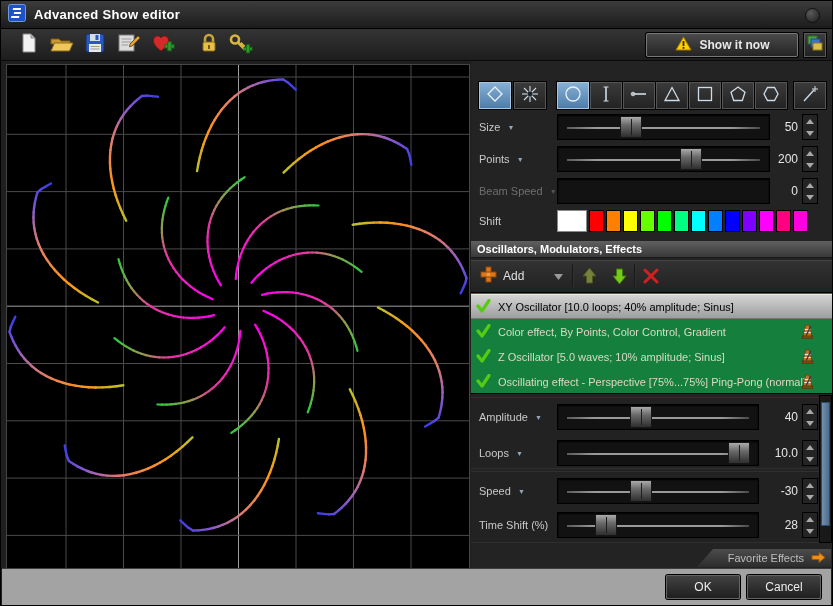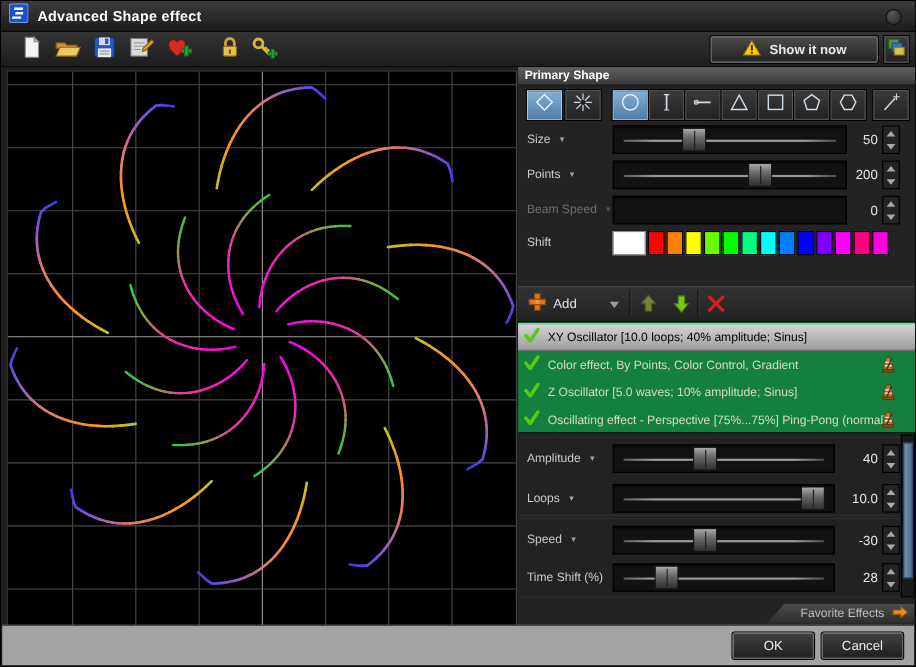--- a/index.html
+++ b/index.html
@@ -82,21 +82,21 @@
 </head>
 <body>
 
 <div class="window">
 
   <div class="titlebar">
     <span><svg width="18" height="18">
           <rect x="0.5" y="0.5" width="17" height="17" rx="2" fill="#1d52c8" stroke="#6f9ae0"></rect>
           <path d="M4 5h8M6 9h7M4 13h8" stroke="#fff" stroke-width="2.2" transform="skewX(-12)" transform-origin="9 9"></path>
         </svg></span>
-    <span class="title">Advanced Shape effect</span>
+    <span class="title">Advanced Show editor</span>
     <span class="menu-circle"></span>
   </div>
 
   <div class="toolbar">
     <div id="tb-icons">
         <div class="tb-btn" style="left: 14px;">
           <span><svg width="22" height="22">
               <path d="M5 2 h8 l4 4 v14 H5 Z" fill="#f2f2f2" stroke="#8a8a8a"></path>
               <path d="M13 2 l4 4 h-4 Z" fill="#bfbfbf" stroke="#8a8a8a"></path>
             </svg></span>
@@ -701,21 +701,20 @@
         <line x1="123.51648997944538" y1="41.08576470883506" x2="127.13651006583805" y2="37.50244432600513" stroke="rgb(126,85,208)" stroke-width="2.4" stroke-linecap="round"></line>
         <line x1="127.13651006583805" y1="37.50244432600513" x2="130.9408518533976" y2="34.147366364162764" stroke="rgb(114,81,213)" stroke-width="2.4" stroke-linecap="round"></line>
         <line x1="130.9408518533976" y1="34.147366364162764" x2="134.90394235417202" y2="30.99827840816758" stroke="rgb(102,76,217)" stroke-width="2.4" stroke-linecap="round"></line>
         <line x1="134.90394235417202" y1="30.99827840816758" x2="140.12010729747365" y2="30.606279840682078" stroke="rgb(90,72,221)" stroke-width="2.4" stroke-linecap="round"></line>
         <line x1="140.12010729747365" y1="30.606279840682078" x2="145.62735852723193" y2="31.121446589626316" stroke="rgb(78,67,226)" stroke-width="2.4" stroke-linecap="round"></line>
         <line x1="145.62735852723193" y1="31.121446589626316" x2="151.08394725139794" y2="31.81156489112405" stroke="rgb(66,62,230)" stroke-width="2.4" stroke-linecap="round"></line>
       </svg>
   </div>
 
   <div class="rpanel">
-    <div class="sec-h" style="top:0">Primary Shape</div>
     <div class="shape-row" id="shape-row">
         <div class="shp sel" style="left: 8px;">
           <span><svg width="20" height="20">
               <path d="M10 3 L17 10 L10 17 L3 10 Z" fill="none" stroke="#eaf2fa" stroke-width="1.3"></path>
             </svg></span>
         </div>
         <div class="shp" style="left: 43px;">
           <span><svg width="20" height="20">
               <g stroke="#cfdce8" stroke-width="1.1">
                 <line x1="10" y1="2" x2="10" y2="18"></line>
@@ -823,20 +822,21 @@
           <div class="sw" style="background: rgb(0, 255, 255);"></div>
           <div class="sw" style="background: rgb(0, 128, 255);"></div>
           <div class="sw" style="background: rgb(0, 0, 255);"></div>
           <div class="sw" style="background: rgb(128, 0, 255);"></div>
           <div class="sw" style="background: rgb(255, 0, 255);"></div>
           <div class="sw" style="background: rgb(255, 0, 128);"></div>
           <div class="sw" style="background: rgb(255, 0, 224);"></div>
         </div>
     </div>
 
+    <div class="sec-h" style="top:180px">Oscillators, Modulators, Effects</div>
 
     <div class="add-bar">
       <div class="add-btn">
         <span><svg width="18" height="18">
               <rect x="7" y="2" width="5" height="15" fill="#e0761a" stroke="#8a4a0a"></rect>
               <rect x="2" y="7" width="15" height="5" fill="#e0761a" stroke="#8a4a0a"></rect>
               <rect x="7.8" y="7.8" width="3.4" height="3.4" fill="#f09a40"></rect>
             </svg></span>
         <span>Add</span>
         <span style="margin-left:auto"><svg width="9" height="6">

